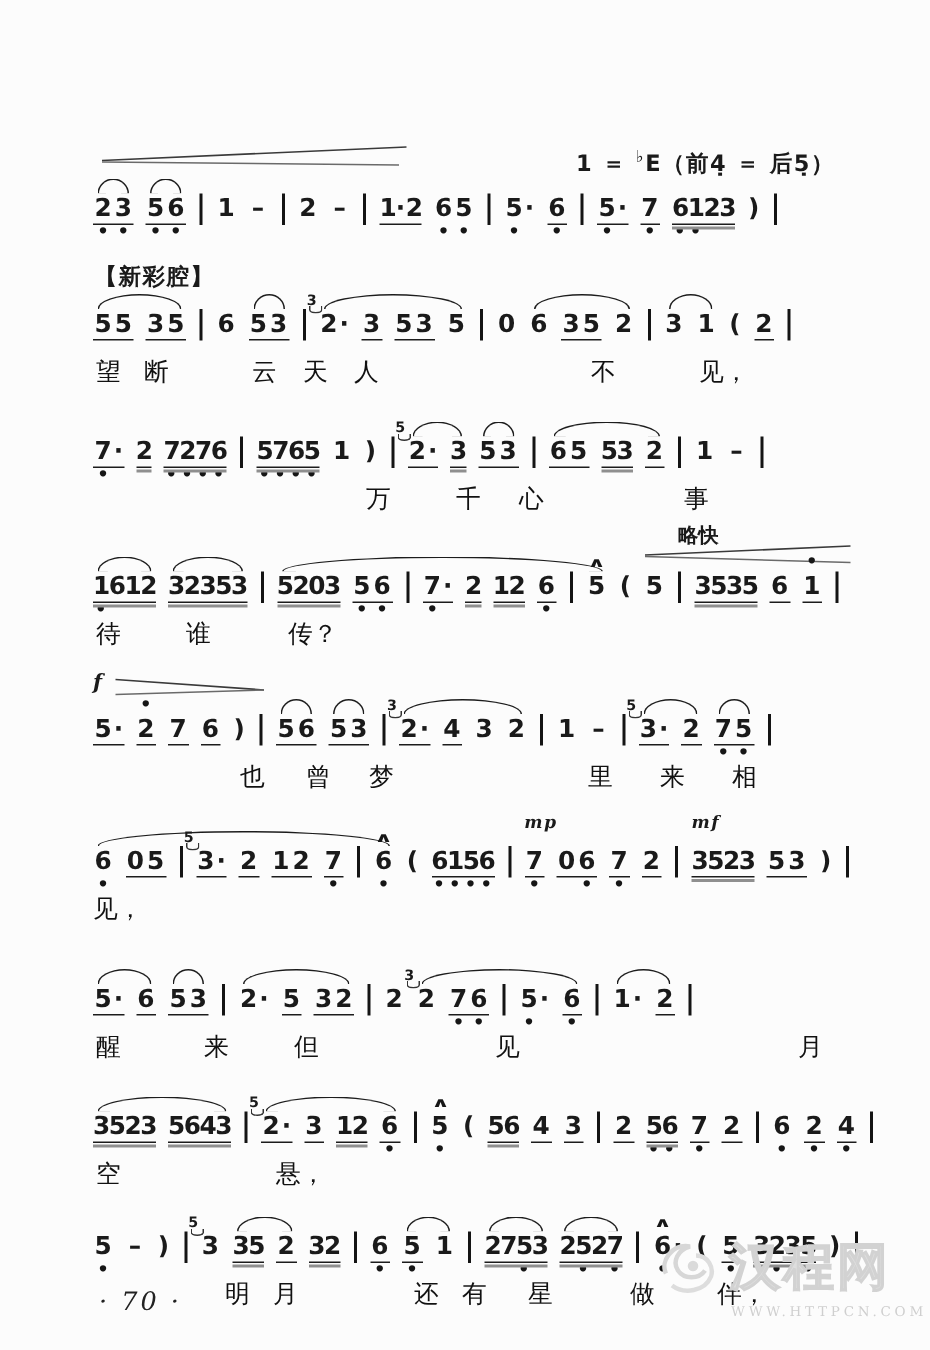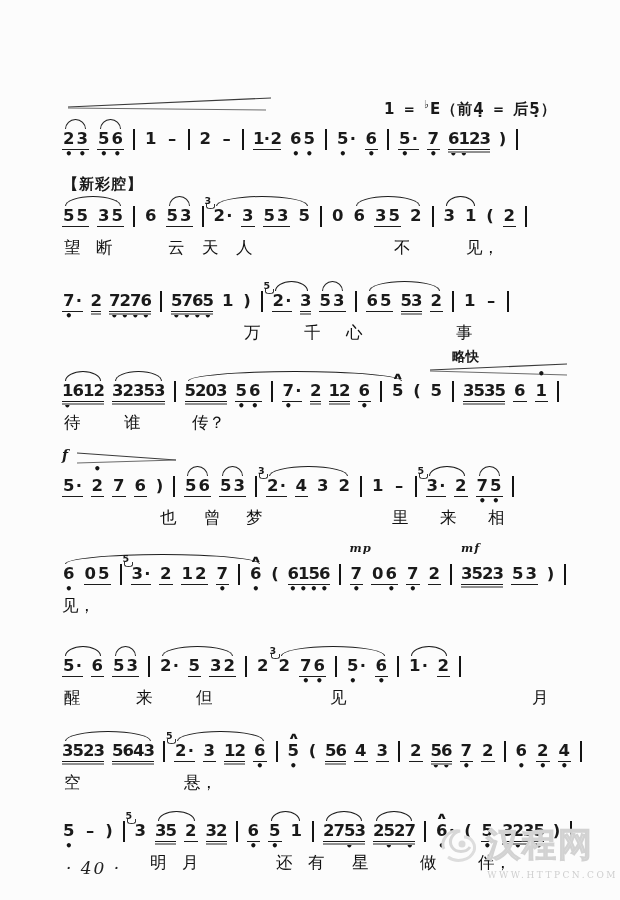--- a/index.html
+++ b/index.html
@@ -2063,21 +2063,21 @@
         <span class="lyr" style="left: 182px;">月</span>
         <span class="lyr" style="left: 276px;">还</span>
         <span class="lyr" style="left: 308px;">有</span>
         <span class="lyr" style="left: 352px;">星</span>
         <span class="lyr" style="left: 420px;">做</span>
         <span class="lyr" style="left: 478px;">伴，</span>
       </div>
     </div>
   </div>
 
-<div class="footer-page">· 40 ·</div>
+<div class="footer-page">· 70 ·</div>
 
 <div class="watermark">
   <div class="wm-row">
     <svg width="44" height="44" viewBox="0 0 44 44">
       <path d="M6 26 C2 18, 10 6, 22 8 C14 10, 10 18, 14 24 C18 30, 28 30, 32 24" fill="none" stroke="#d7d7d7" stroke-width="3"></path>
       <path d="M10 34 C18 40, 32 38, 36 28 C38 22, 34 14, 26 14" fill="none" stroke="#dddddd" stroke-width="3"></path>
       <circle cx="24" cy="21" r="3.5" fill="#dadada"></circle>
     </svg>
     <div class="wm-name">汉程网</div>
   </div>

